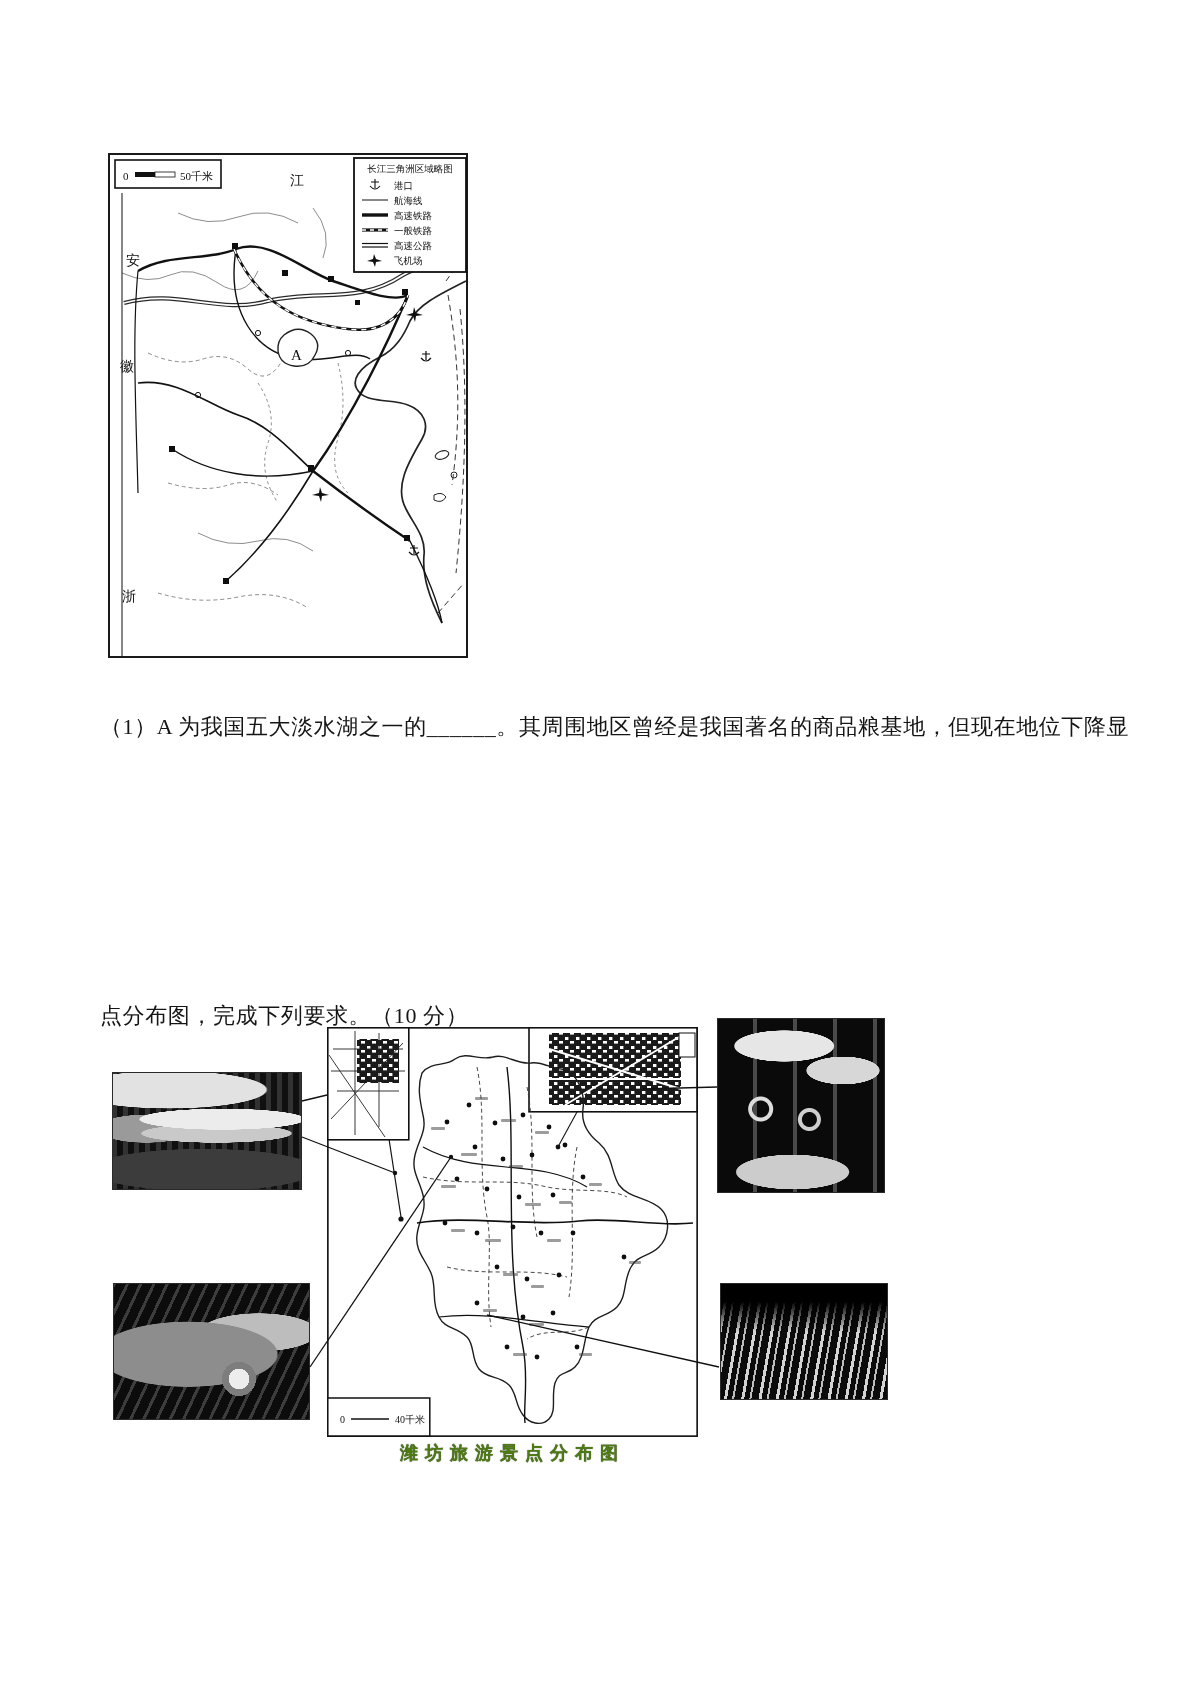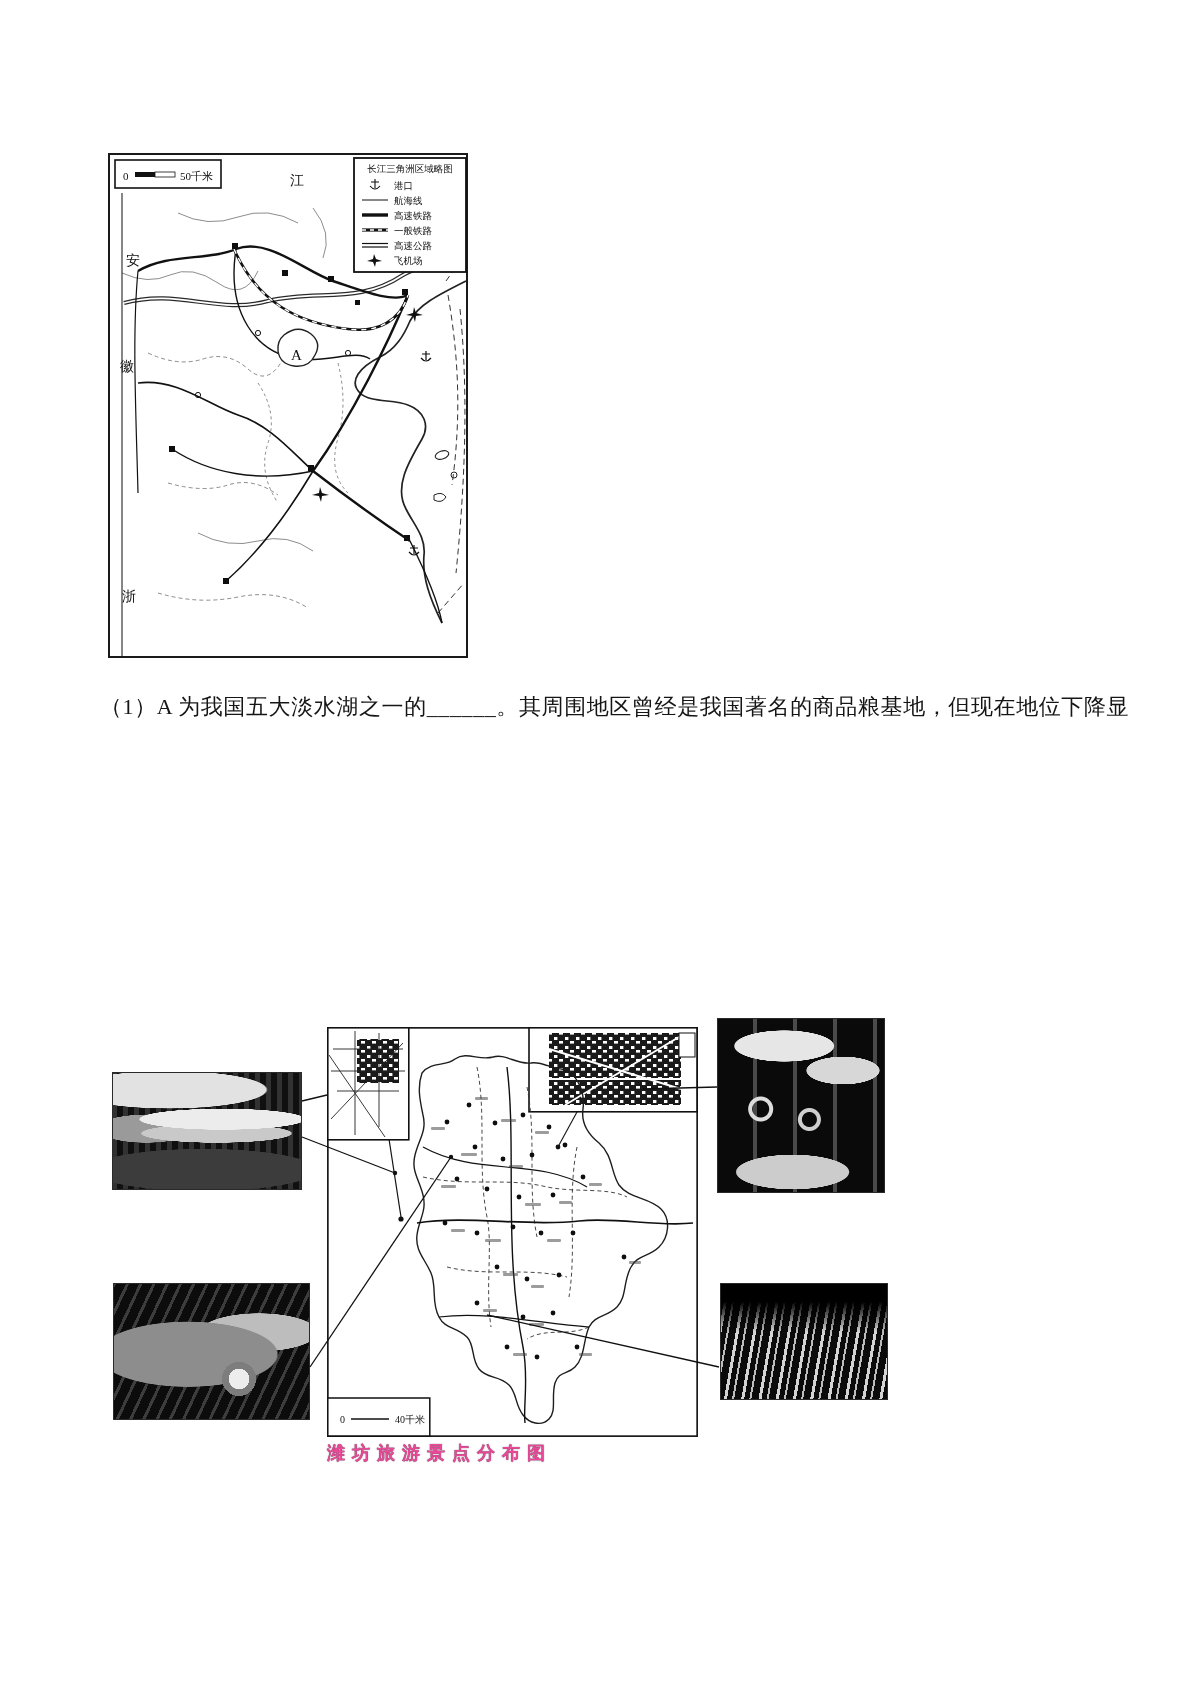--- a/index.html
+++ b/index.html
@@ -1,19 +1,19 @@
 <!DOCTYPE html>
 <html><head>
 <meta charset="utf-8">
 <style>
   html,body{margin:0;padding:0;background:#ffffff;}
   .page{position:relative;width:1200px;height:1698px;background:#fff;overflow:hidden;
         font-family:"Liberation Serif","DejaVu Serif",serif;color:#1b1b1b;}
   .tline{position:absolute;left:100px;width:1010px;font-size:22px;line-height:30px;
-         letter-spacing:.6px;white-space:nowrap;color:#151515;}
+         letter-spacing:.6px;white-space:nowrap;color:#151515;margin-top:20px;}
   .figure{position:absolute;}
   svg{display:block;}
   .frame{fill:none;stroke:#1a1a1a;}
   .photo{position:absolute;background:#121212;box-shadow:0 0 0 1px #2a2a2a inset;}
   .photo.p1{background:
      radial-gradient(ellipse 52% 16% at 30% 15%, #e2e2e2 0 98%, transparent 100%),
      radial-gradient(ellipse 44% 9% at 58% 40%, #ececec 0 98%, transparent 100%),
      radial-gradient(ellipse 40% 8% at 55% 52%, #c9c9c9 0 98%, transparent 100%),
      radial-gradient(ellipse 26% 12% at 18% 48%, #9a9a9a 0 98%, transparent 100%),
      radial-gradient(ellipse 60% 18% at 48% 83%, #3c3c3c 0 98%, transparent 100%),
@@ -30,22 +30,22 @@
      radial-gradient(circle 13px at 55% 58%, transparent 0 7px, #cfcfcf 8px 11px, transparent 12px),
      radial-gradient(ellipse 30% 9% at 40% 16%, #e6e6e6 0 98%, transparent 100%),
      radial-gradient(ellipse 22% 8% at 75% 30%, #d7d7d7 0 98%, transparent 100%),
      radial-gradient(ellipse 34% 10% at 45% 88%, #cccccc 0 98%, transparent 100%),
      repeating-linear-gradient(90deg, #0a0a0a 0 36px, #4a4a4a 36px 40px),
      #0a0a0a;}
   .photo.p4{background:
      linear-gradient(#000 0 16%, transparent 42%),
      repeating-linear-gradient(100deg, #0b0b0b 0 7px, #d4d4d4 7px 10px, #0b0b0b 10px 15px, #bdbdbd 15px 17px),
      #0b0b0b;}
-  .caption{position:absolute;text-align:left;font-size:18px;font-weight:bold;
-           letter-spacing:7px;color:#ec4899;text-shadow:0 0 1px #222;}
+  .caption{position:absolute;text-align:center;font-size:18px;font-weight:bold;
+           letter-spacing:7px;color:#4d7c0f;text-shadow:0 0 1px #222;}
   .mapsvg text{font-family:"Liberation Serif","DejaVu Serif",serif;fill:#111;}
 </style>
 </head>
 <body>
 
 <div class="page">
 
   <div class="figure" style="left:108px;top:153px;width:360px;height:505px;">
     <svg class="mapsvg" width="360" height="505" viewBox="0 0 360 505">
       <rect class="frame" x="1" y="1" width="358" height="503" stroke-width="2"></rect>
@@ -160,20 +160,21 @@
         <line x1="254" y1="94" x2="280" y2="94" stroke="#111" stroke-width="1.2"></line>
         <text x="286" y="96" font-size="9.5">高速公路</text>
 
         <polygon points="266,101 268,106 274,108 268,109 267,114 265,109 259,108 265,106" fill="#111"></polygon>
         <text x="286" y="111" font-size="9.5">飞机场</text>
       </g>
     </svg>
   </div>
 
   <div class="tline" style="top:692px">（1）A 为我国五大淡水湖之一的______。其周围地区曾经是我国著名的商品粮基地，但现在地位下降显</div>
+  <div class="tline" style="top:981px">点分布图，完成下列要求。（10 分）</div>
 
   <div class="figure" style="left:95px;top:1015px;width:810px;height:460px;">
 
     <div class="photo p1" style="left:17px;top:57px;width:190px;height:118px;"></div>
     <div class="photo p2" style="left:18px;top:268px;width:197px;height:137px;"></div>
     <div class="photo p3" style="left:622px;top:3px;width:168px;height:175px;"></div>
     <div class="photo p4" style="left:625px;top:268px;width:168px;height:117px;"></div>
 
     <svg class="mapsvg" style="position:absolute;left:232px;top:12px;" width="371" height="410" viewBox="0 0 371 410">
       <defs>

